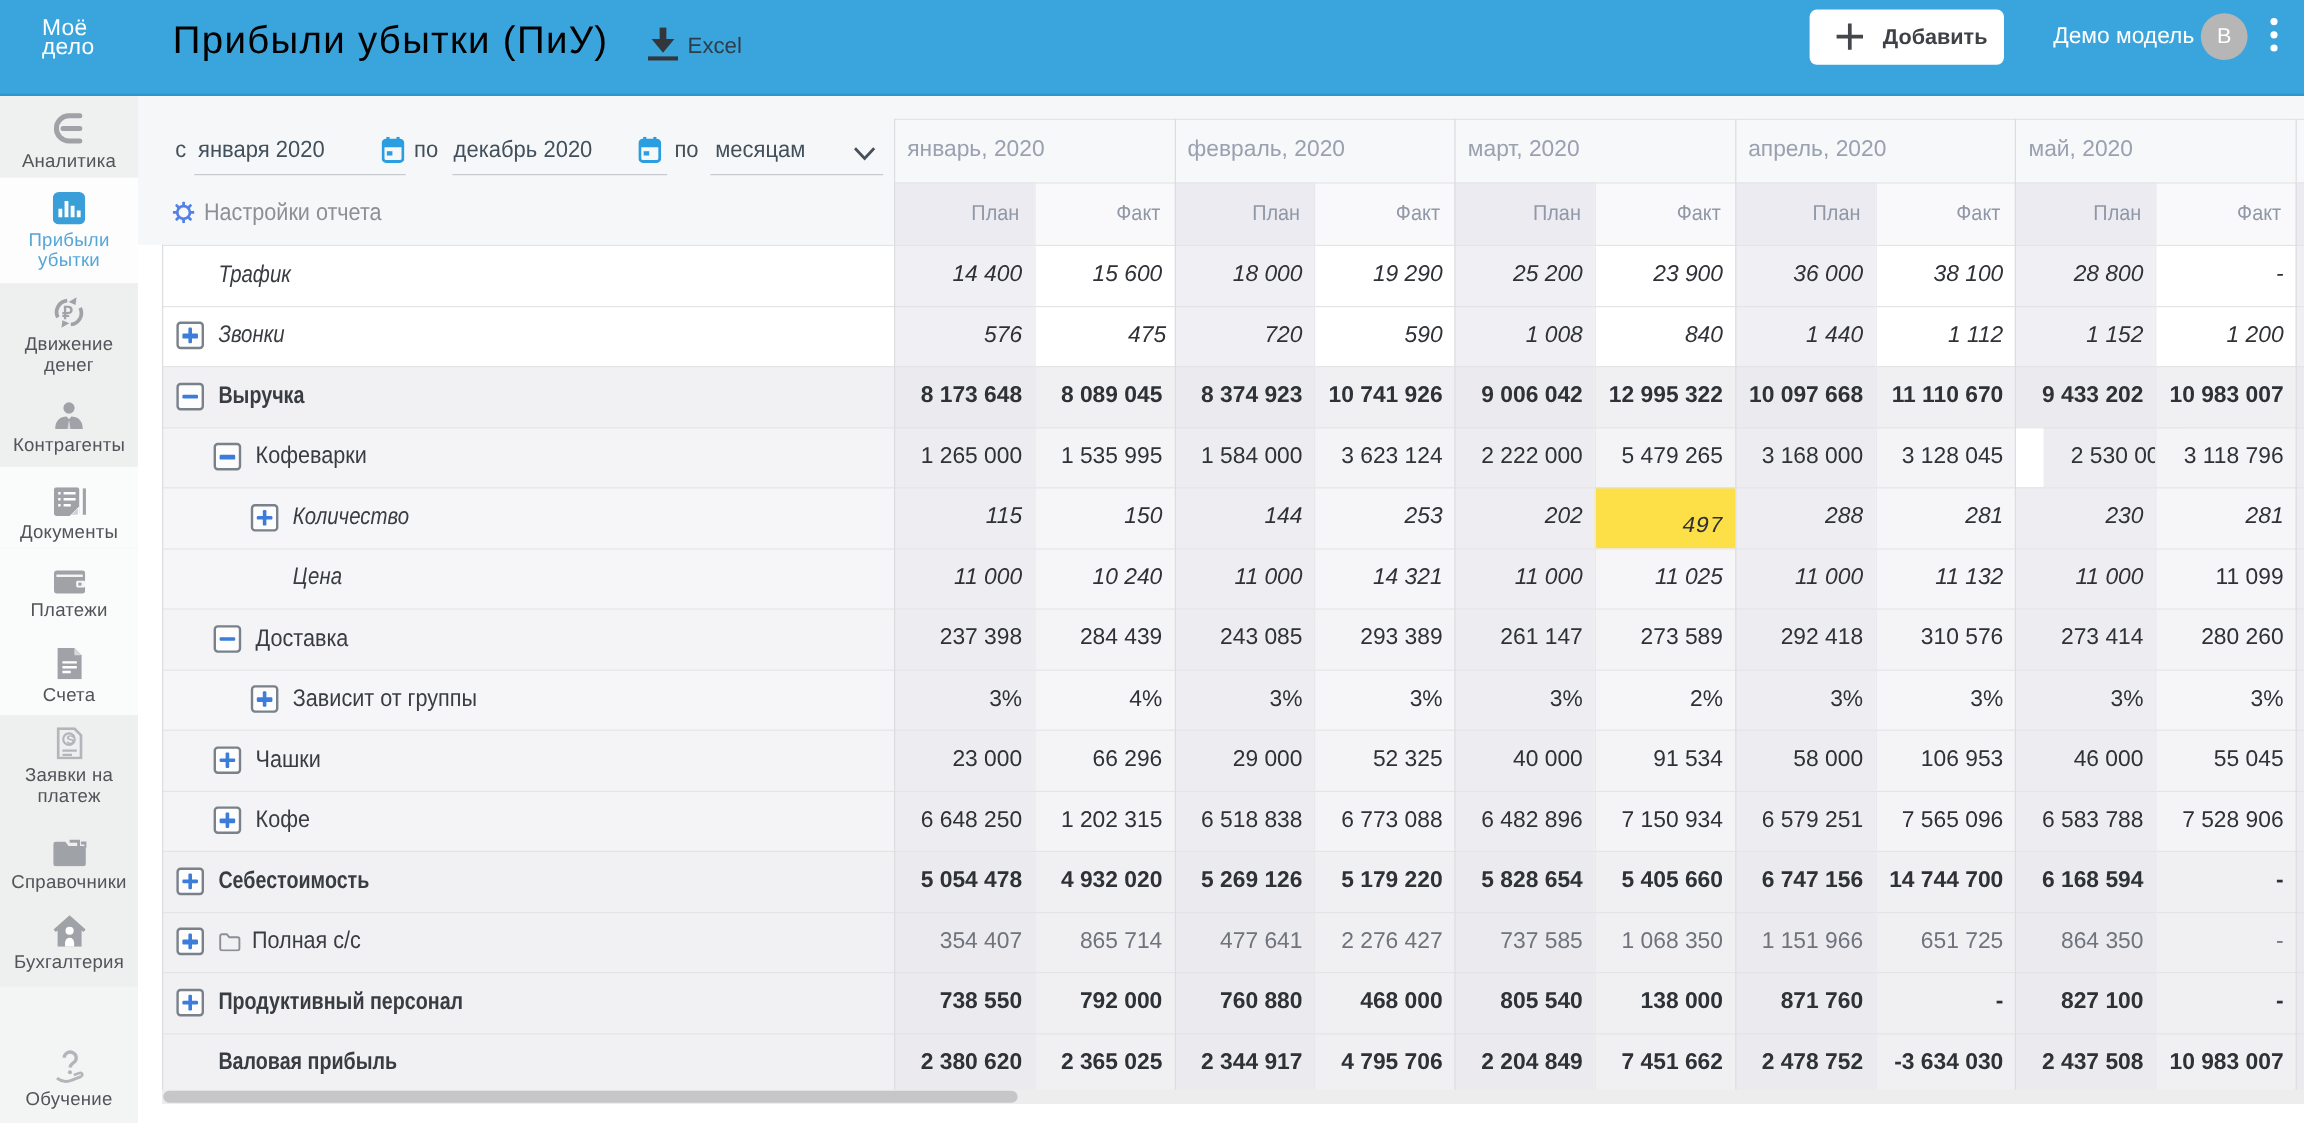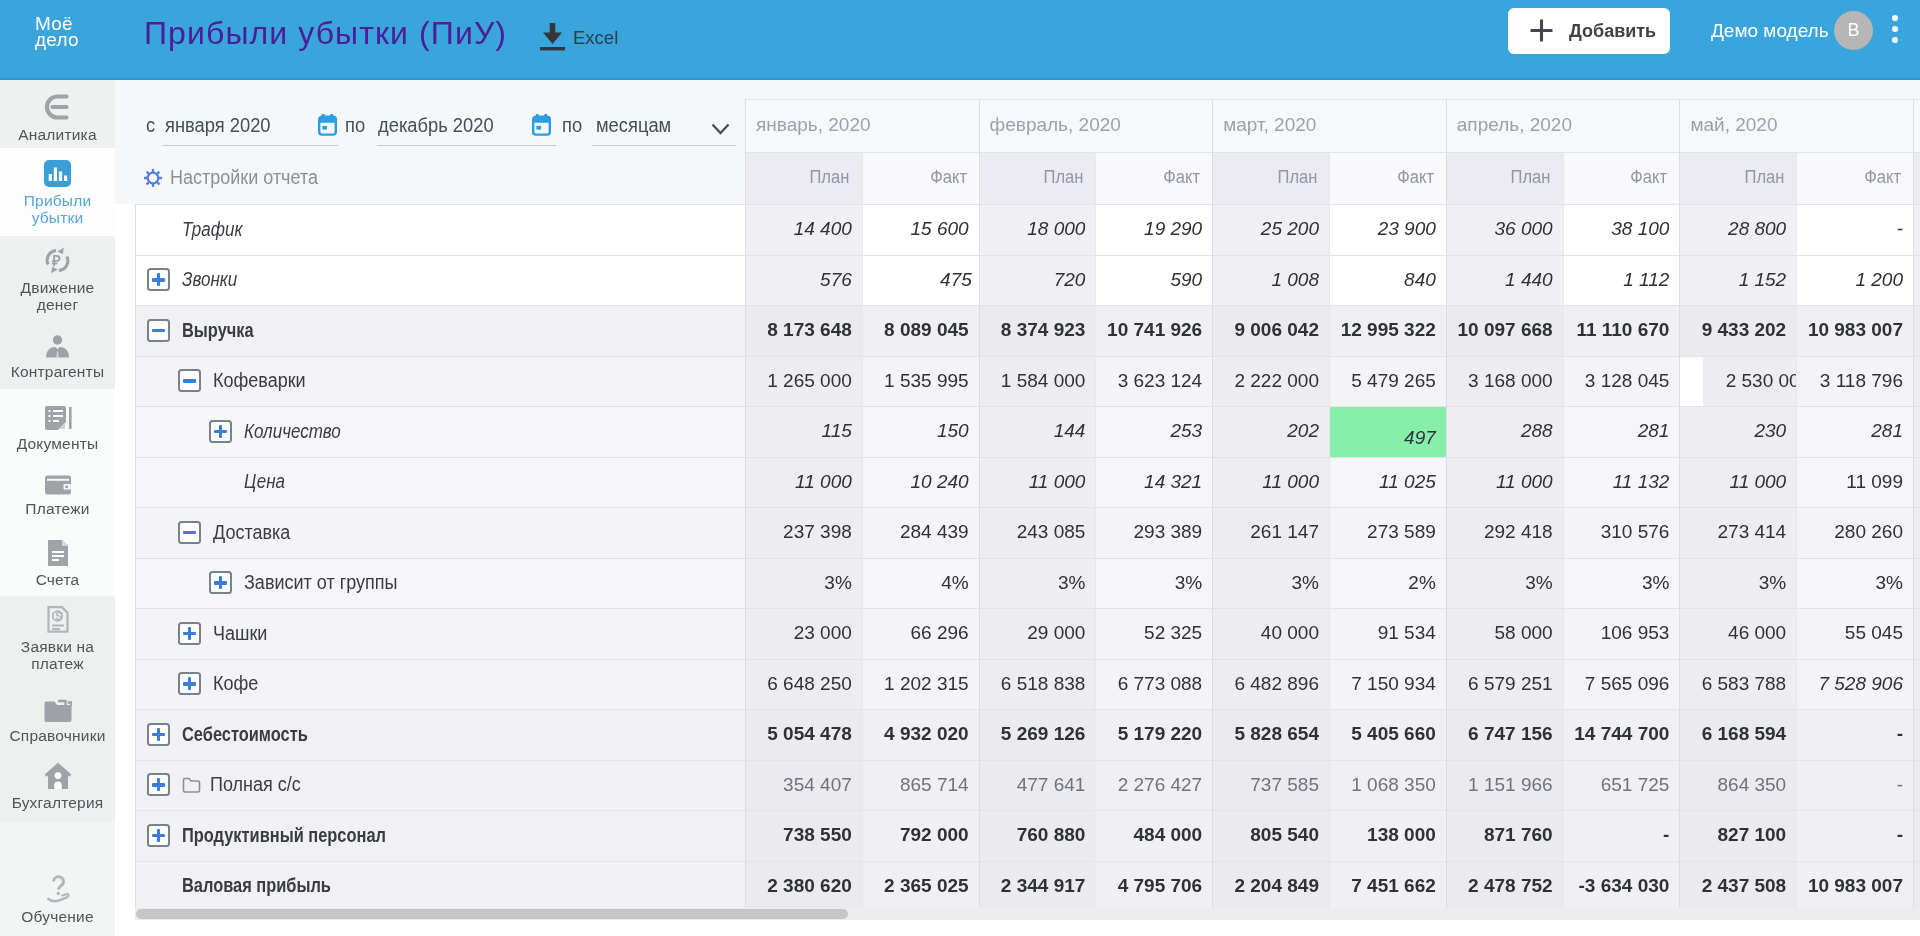--- a/index.html
+++ b/index.html
@@ -3,21 +3,21 @@
 <meta charset="utf-8">
 <style>
 * { margin:0; padding:0; box-sizing:border-box; }
 html,body { width:1920px; height:936px; overflow:hidden; background:#fff;
   font-family:"Liberation Sans", sans-serif; }
 #page { position:relative; width:1920px; height:936px; }
 
 
 #topbar { position:absolute; left:0; top:0; width:1920px; height:80px; background:#3aa5dd; border-bottom:2px solid #2d97d0; }
 #logo { position:absolute; left:35px; top:16px; color:#fff; font-size:19px; line-height:16px; font-weight:400; letter-spacing:0.2px; }
-#title { position:absolute; left:144px; top:15px; color:#4c1d95; font-size:32px; font-weight:400; letter-spacing:1.1px; }
+#title { position:absolute; left:144px; top:15px; color:#000000; font-size:32px; font-weight:400; letter-spacing:1.1px; }
 #excel { position:absolute; left:539px; top:22px; color:#2e3d4a; font-size:18.5px; }
 #excel svg { vertical-align:-8px; margin-right:7px; }
 #btn-add { position:absolute; left:1508px; top:8px; width:162px; height:46px; background:#fff; border-radius:6px;
   color:#3e4146; font-size:18px; font-weight:700; text-align:left; line-height:46px; padding-left:21px; }
 #btn-add .plus { margin-right:15px; vertical-align:-6px; }
 #demo { position:absolute; left:1711px; top:20px; color:#fff; font-size:19px; }
 #avatar { position:absolute; left:1834px; top:11px; width:39px; height:39px; border-radius:50%; background:#b6b6b6;
   color:#fff; font-size:18px; text-align:center; line-height:39px; }
 #dots { position:absolute; left:1892px; top:15px; }
 #dots i { display:block; width:6px; height:6px; border-radius:50%; background:#fff; margin-bottom:5px; }
@@ -392,21 +392,21 @@
           <b></b>
         </span>
         <span style="width:12px;flex:none;"></span>
         <span class="lab it">Количество</span>
       </div>
       <div class="cell num" style="left:610px;top:307px;width:116.8px;height:50.5px;background:#eeeef2;padding-right:10px;font-style:italic;">115</div>
       <div class="cell num" style="left:726.8px;top:307px;width:116.8px;height:50.5px;background:#f6f6f8;padding-right:10px;font-style:italic;">150</div>
       <div class="cell num" style="left:843.6px;top:307px;width:116.8px;height:50.5px;background:#eeeef2;padding-right:10px;font-style:italic;">144</div>
       <div class="cell num" style="left:960.4px;top:307px;width:116.8px;height:50.5px;background:#f6f6f8;padding-right:10px;font-style:italic;">253</div>
       <div class="cell num" style="left:1077.2px;top:307px;width:116.8px;height:50.5px;background:#eeeef2;padding-right:10px;font-style:italic;">202</div>
-      <div class="cell num" style="left:1194px;top:307px;width:116.8px;height:63px;background:#86efac;padding-right:10px;font-style:italic;">497</div>
+      <div class="cell num" style="left:1194px;top:307px;width:116.8px;height:63px;background:#fde047;padding-right:10px;font-style:italic;font-family:Liberation Mono, monospace;">497</div>
       <div class="cell num" style="left:1310.8px;top:307px;width:116.8px;height:50.5px;background:#eeeef2;padding-right:10px;font-style:italic;">288</div>
       <div class="cell num" style="left:1427.6px;top:307px;width:116.8px;height:50.5px;background:#f6f6f8;padding-right:10px;font-style:italic;">281</div>
       <div class="cell num" style="left:1544.4px;top:307px;width:116.8px;height:50.5px;background:#eeeef2;padding-right:10px;font-style:italic;">230</div>
       <div class="cell num" style="left:1661.2px;top:307px;width:116.8px;height:50.5px;background:#f6f6f8;padding-right:10px;font-style:italic;">281</div>
       <div class="cell num" style="left:1778px;top:307px;width:7px;height:50.5px;background:#eeeef2;"></div>
       <div class="cell rowlab" style="left:0px;top:357.5px;width:610px;height:50.5px;background:#f6f6f8;">
         <span style="width:74px;flex:none;"></span>
         <span style="width:35px;flex:none;"></span>
         <span class="lab it">Цена</span>
       </div>
@@ -491,21 +491,21 @@
       </div>
       <div class="cell num" style="left:610px;top:559.5px;width:116.8px;height:50.5px;background:#ececf1;padding-right:10px;">6 648 250</div>
       <div class="cell num" style="left:726.8px;top:559.5px;width:116.8px;height:50.5px;background:#f4f4f6;padding-right:10px;">1 202 315</div>
       <div class="cell num" style="left:843.6px;top:559.5px;width:116.8px;height:50.5px;background:#ececf1;padding-right:10px;">6 518 838</div>
       <div class="cell num" style="left:960.4px;top:559.5px;width:116.8px;height:50.5px;background:#f4f4f6;padding-right:10px;">6 773 088</div>
       <div class="cell num" style="left:1077.2px;top:559.5px;width:116.8px;height:50.5px;background:#ececf1;padding-right:10px;">6 482 896</div>
       <div class="cell num" style="left:1194px;top:559.5px;width:116.8px;height:50.5px;background:#f4f4f6;padding-right:10px;">7 150 934</div>
       <div class="cell num" style="left:1310.8px;top:559.5px;width:116.8px;height:50.5px;background:#ececf1;padding-right:10px;">6 579 251</div>
       <div class="cell num" style="left:1427.6px;top:559.5px;width:116.8px;height:50.5px;background:#f4f4f6;padding-right:10px;">7 565 096</div>
       <div class="cell num" style="left:1544.4px;top:559.5px;width:116.8px;height:50.5px;background:#ececf1;padding-right:10px;">6 583 788</div>
-      <div class="cell num" style="left:1661.2px;top:559.5px;width:116.8px;height:50.5px;background:#f4f4f6;padding-right:10px;font-style:italic;">7 528 906</div>
+      <div class="cell num" style="left:1661.2px;top:559.5px;width:116.8px;height:50.5px;background:#f4f4f6;padding-right:10px;">7 528 906</div>
       <div class="cell num" style="left:1778px;top:559.5px;width:7px;height:50.5px;background:#ececf1;"></div>
       <div class="cell rowlab" style="left:0px;top:610px;width:610px;height:50.5px;background:#f1f1f4;">
         <span style="width:12px;flex:none;"></span>
         <span class="exp plus">
           <i></i>
           <b></b>
         </span>
         <span style="width:12px;flex:none;"></span>
         <span class="lab b">Себестоимость</span>
       </div>
@@ -548,21 +548,21 @@
         <span class="exp plus">
           <i></i>
           <b></b>
         </span>
         <span style="width:12px;flex:none;"></span>
         <span class="lab b">Продуктивный персонал</span>
       </div>
       <div class="cell num" style="left:610px;top:711px;width:116.8px;height:50.5px;background:#eaeaef;padding-right:10px;font-weight:700;">738 550</div>
       <div class="cell num" style="left:726.8px;top:711px;width:116.8px;height:50.5px;background:#f0f0f3;padding-right:10px;font-weight:700;">792 000</div>
       <div class="cell num" style="left:843.6px;top:711px;width:116.8px;height:50.5px;background:#eaeaef;padding-right:10px;font-weight:700;">760 880</div>
-      <div class="cell num" style="left:960.4px;top:711px;width:116.8px;height:50.5px;background:#f0f0f3;padding-right:10px;font-weight:700;">484 000</div>
+      <div class="cell num" style="left:960.4px;top:711px;width:116.8px;height:50.5px;background:#f0f0f3;padding-right:10px;font-weight:700;">468 000</div>
       <div class="cell num" style="left:1077.2px;top:711px;width:116.8px;height:50.5px;background:#eaeaef;padding-right:10px;font-weight:700;">805 540</div>
       <div class="cell num" style="left:1194px;top:711px;width:116.8px;height:50.5px;background:#f0f0f3;padding-right:10px;font-weight:700;">138 000</div>
       <div class="cell num" style="left:1310.8px;top:711px;width:116.8px;height:50.5px;background:#eaeaef;padding-right:10px;font-weight:700;">871 760</div>
       <div class="cell num" style="left:1427.6px;top:711px;width:116.8px;height:50.5px;background:#f0f0f3;padding-right:10px;font-weight:700;">-</div>
       <div class="cell num" style="left:1544.4px;top:711px;width:116.8px;height:50.5px;background:#eaeaef;padding-right:10px;font-weight:700;">827 100</div>
       <div class="cell num" style="left:1661.2px;top:711px;width:116.8px;height:50.5px;background:#f0f0f3;padding-right:10px;font-weight:700;">-</div>
       <div class="cell num" style="left:1778px;top:711px;width:7px;height:50.5px;background:#eaeaef;"></div>
       <div class="cell rowlab" style="left:0px;top:761.5px;width:610px;height:50.5px;background:#f1f1f4;">
         <span style="width:12px;flex:none;"></span>
         <span style="width:35px;flex:none;"></span>

